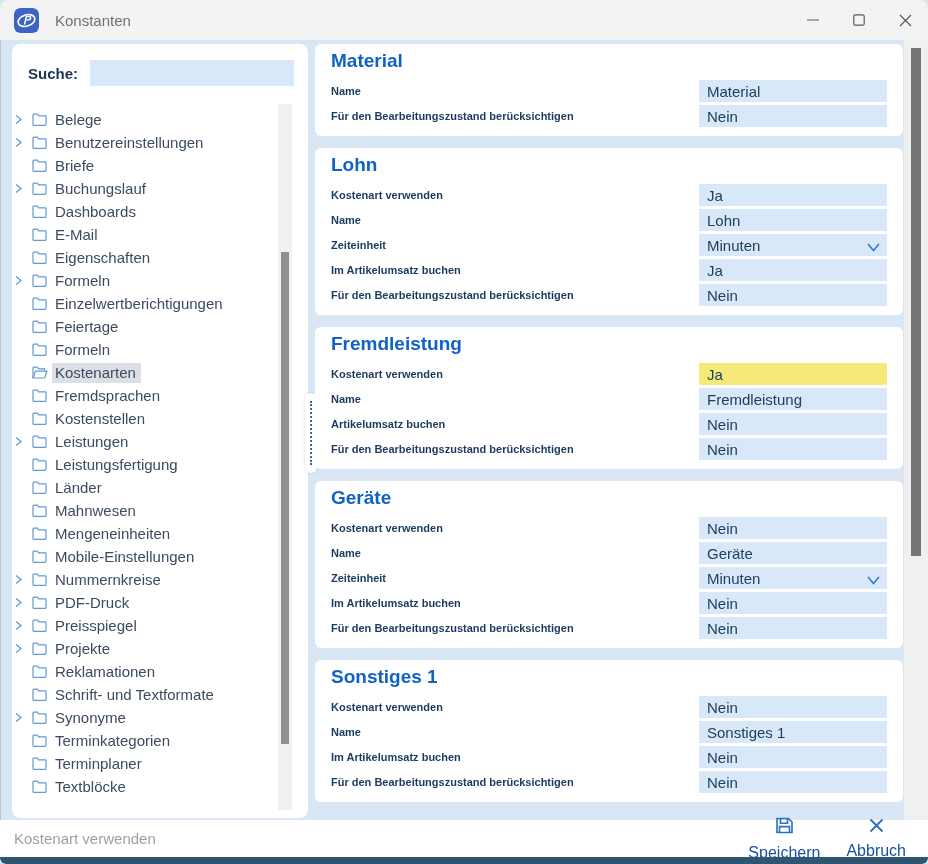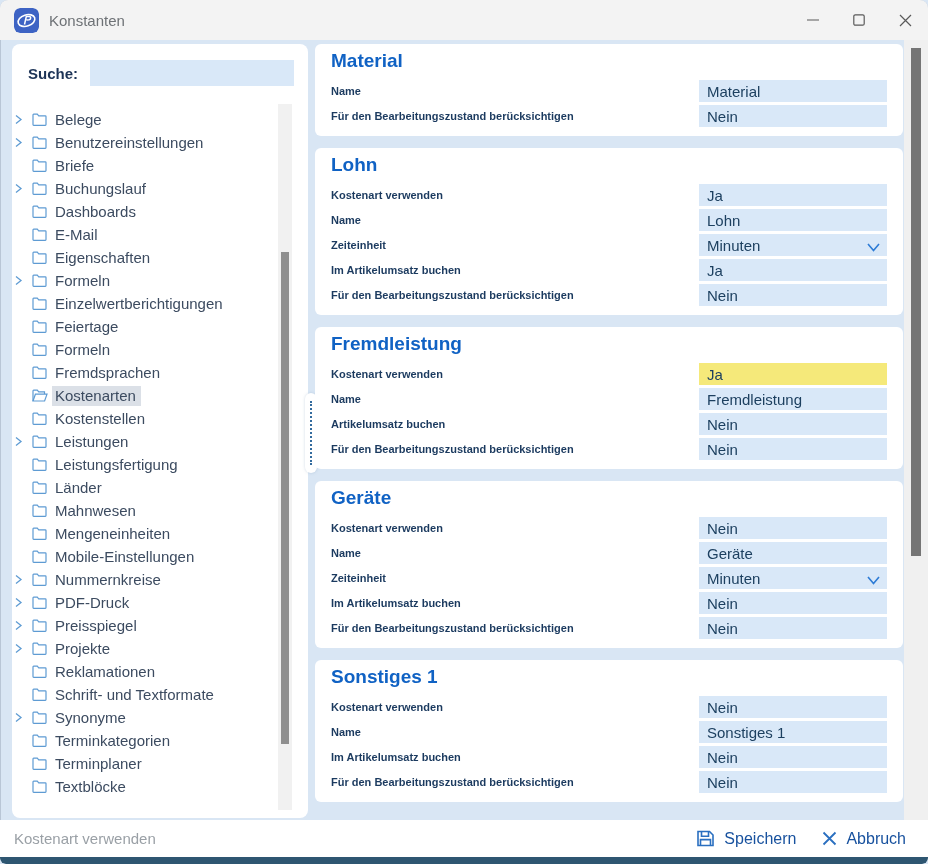--- a/index.html
+++ b/index.html
@@ -7,21 +7,21 @@
     width:928px;height:864px;position:relative;overflow:hidden;
     font-family:"Liberation Sans",sans-serif;
     background:#d9e6f4;
   }
   .window{position:absolute;inset:0;border-radius:8px 8px 6px 6px;overflow:hidden;
     box-shadow:inset 0 0 0 1px #b9c6d6;}
   
   .titlebar{position:absolute;left:0;top:0;right:0;height:40px;background:#f3f3f3;
     display:flex;align-items:center;}
   .app-icon{width:25px;height:25px;margin-left:14px;border-radius:6px;flex:0 0 auto;}
-  .title-text{margin-left:10px;font-size:15px;color:#6e7276;}
+  .title-text{margin-left:16px;font-size:15px;color:#6e7276;}
   .win-controls{margin-left:auto;display:flex;height:100%;}
   .win-btn{width:46px;height:100%;display:flex;align-items:center;justify-content:center;}
   .win-btn svg{display:block;}
   
   .left-panel{position:absolute;left:12px;top:44px;width:296px;height:774px;background:#fff;
     border-radius:8px;overflow:hidden;}
   .search-row{display:flex;align-items:center;padding:16px 16px 0 16px;justify-content:space-between;}
   .search-label{font-size:15px;font-weight:700;color:#1c3356;}
   .search-input{margin-left:12px;width:192px;height:26px;background:#d9e8f8;border:none;
     font-size:15px;color:#1d4060;padding:0 6px;outline:none;}
@@ -51,21 +51,21 @@
   .fval.hl{background:#f5e97a;}
   .fval .dd{position:absolute;right:6px;top:5px;}
   
   .right-scroll-area{position:absolute;right:0;top:40px;width:24px;height:780px;background:#f0f0f0;}
   .right-thumb{position:absolute;left:7px;width:10px;top:8px;height:508px;background:#757575;}
   
   .statusbar{position:absolute;left:0;right:0;top:820px;height:37px;background:#fff;
     display:flex;align-items:center;padding:0 14px;box-sizing:border-box;}
   .status-hint{font-size:15px;color:#9aa0a6;}
   .status-actions{margin-left:auto;display:flex;align-items:center;gap:26px;padding-right:8px;}
-  .action-btn{display:flex;align-items:center;gap:9px;cursor:pointer;}
+  .action-btn{display:flex;align-items:center;gap:9px;cursor:pointer;flex-direction:column;}
   .action-btn span{font-size:16px;color:#17519e;}
   .bottom-edge{position:absolute;left:0;right:0;bottom:0;height:7px;background:#2e5671;
     border-radius:0 0 6px 6px;}
 </style>
 </head>
 <body>
 
 <div class="window">
 
   <div class="titlebar">
@@ -211,35 +211,35 @@
           <span class="folder">
             <svg width="15" height="13" viewBox="0 0 15 13">
               <path d="M1 11.6 V1.9 c0-.4.3-.7.7-.7 h3.6 l1.4 1.7 h6.6 c.4 0 .7.3.7.7 v8 c0 .4-.3.7-.7.7 H1.7 c-.4 0-.7-.3-.7-.7z" fill="none" stroke="#5e9bd3" stroke-width="1.2"></path>
             </svg>
           </span>
           <span class="tree-label">Formeln</span>
         </div>
         <div class="tree-row">
           <span class="chev"></span>
           <span class="folder">
-            <svg width="15" height="13" viewBox="0 0 15 13">
-              <path d="M1 11.6 V1.9 c0-.4.3-.7.7-.7 h3.6 l1.4 1.7 h6.6 c.4 0 .7.3.7.7 v8 c0 .4-.3.7-.7.7 H1.7 c-.4 0-.7-.3-.7-.7z" fill="none" stroke="#5e9bd3" stroke-width="1.2"></path>
-            </svg>
-          </span>
-          <span class="tree-label">Fremdsprachen</span>
-        </div>
-        <div class="tree-row">
-          <span class="chev"></span>
-          <span class="folder">
             <svg width="16" height="13" viewBox="0 0 16 13">
               <path d="M1 12 V1.9 c0-.4.3-.7.7-.7 h3.6 l1.4 1.7 h5.8 v2" fill="none" stroke="#5e9bd3" stroke-width="1.2"></path>
               <path d="M1 12 L3.4 5.2 h11.6 L12.6 12 z" fill="none" stroke="#5e9bd3" stroke-width="1.2"></path>
             </svg>
           </span>
           <span class="tree-label sel">Kostenarten</span>
+        </div>
+        <div class="tree-row">
+          <span class="chev"></span>
+          <span class="folder">
+            <svg width="15" height="13" viewBox="0 0 15 13">
+              <path d="M1 11.6 V1.9 c0-.4.3-.7.7-.7 h3.6 l1.4 1.7 h6.6 c.4 0 .7.3.7.7 v8 c0 .4-.3.7-.7.7 H1.7 c-.4 0-.7-.3-.7-.7z" fill="none" stroke="#5e9bd3" stroke-width="1.2"></path>
+            </svg>
+          </span>
+          <span class="tree-label">Fremdsprachen</span>
         </div>
         <div class="tree-row">
           <span class="chev"></span>
           <span class="folder">
             <svg width="15" height="13" viewBox="0 0 15 13">
               <path d="M1 11.6 V1.9 c0-.4.3-.7.7-.7 h3.6 l1.4 1.7 h6.6 c.4 0 .7.3.7.7 v8 c0 .4-.3.7-.7.7 H1.7 c-.4 0-.7-.3-.7-.7z" fill="none" stroke="#5e9bd3" stroke-width="1.2"></path>
             </svg>
           </span>
           <span class="tree-label">Kostenstellen</span>
         </div>

